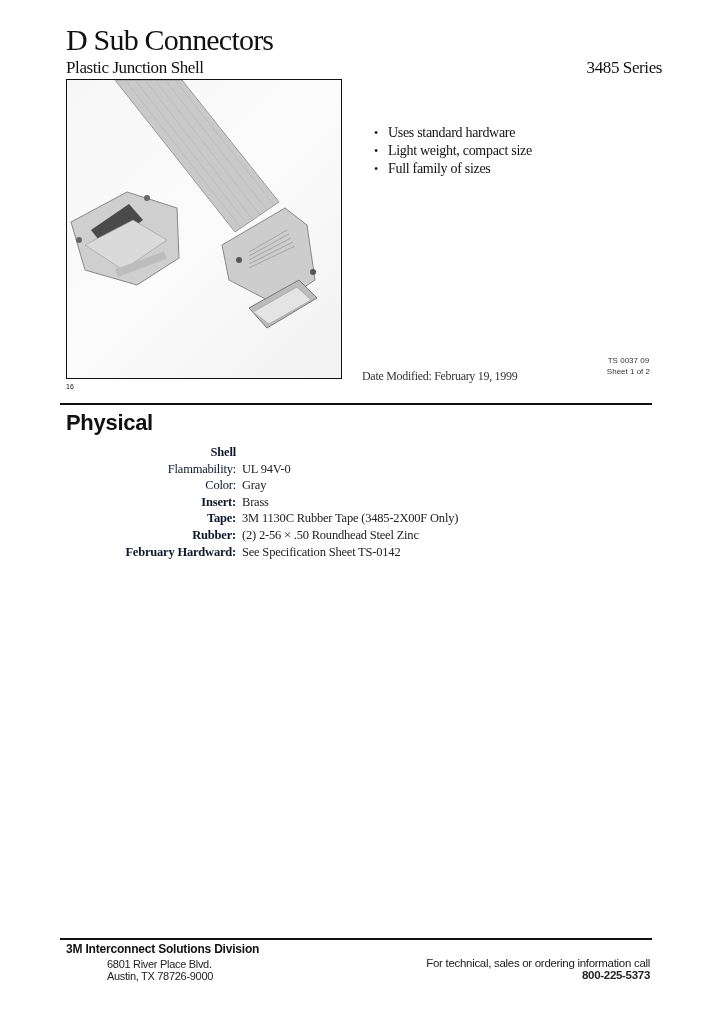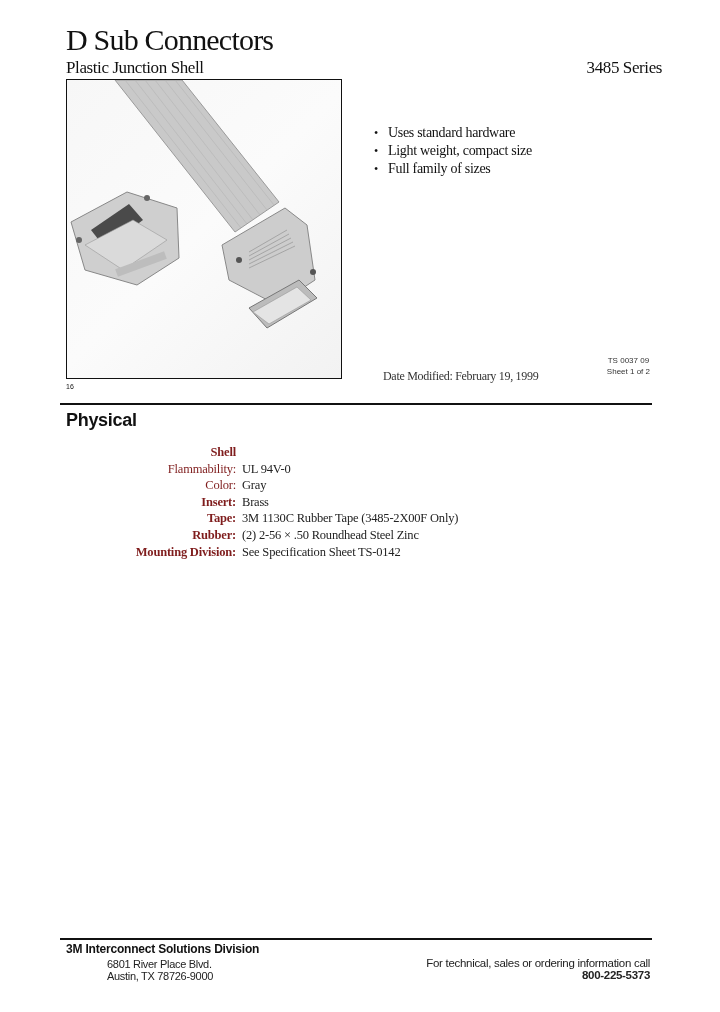--- a/index.html
+++ b/index.html
@@ -19,28 +19,28 @@
     }
     .photo svg { display: block; }
     .page-num { left: 66px; top: 383px; font-family: "Liberation Sans", sans-serif; font-size: 7px; }
 
     .bullets { left: 374px; top: 124px; font-size: 14px; line-height: 18px; letter-spacing: -0.3px; }
     .bullets ul { list-style: none; margin: 0; padding: 0; }
     .bullets li { display: flex; align-items: baseline; }
     .bullets .dot { width: 14px; display: inline-block; font-size: 12px; }
 
     .docnum { right: 70px; top: 355px; font-family: "Liberation Sans", sans-serif; font-size: 8px; text-align: center; line-height: 11px; color: #333; }
-    .datemod { left: 383px; top: 369px; font-size: 12px; letter-spacing: -0.3px; color: #333; }
+    .datemod { left: 362px; top: 369px; font-size: 12px; letter-spacing: -0.3px; color: #333; }
 
     .rule { left: 60px; width: 592px; height: 2px; background: #111; }
-    .section-title { left: 66px; top: 410px; font-family: "Liberation Sans", sans-serif; font-weight: bold; font-size: 18px; letter-spacing: -0.3px; }
+    .section-title { left: 66px; top: 410px; font-family: "Liberation Sans", sans-serif; font-weight: bold; font-size: 22px; letter-spacing: -0.3px; }
 
     .specs { left: 110px; top: 444px; font-size: 12.5px; line-height: 16.6px; letter-spacing: -0.2px; }
     .spec-row { display: flex; }
-    .spec-label { width: 126px; text-align: right; padding-right: 6px; color: #7f1d1d; }
+    .spec-label { width: 126px; text-align: right; padding-right: 6px; color: #0f172a; }
     .spec-label.bold { font-weight: bold; }
     .spec-value { color: #222; }
 
     .footer-company { left: 66px; top: 942px; font-family: "Liberation Sans", sans-serif; font-weight: bold; font-size: 12px; letter-spacing: -0.2px; }
     .footer-addr { left: 66px; top: 958px; font-family: "Liberation Sans", sans-serif; font-size: 11px; line-height: 12px; letter-spacing: -0.3px; color: #222; margin-left: 41px; }
     .footer-contact { right: 70px; top: 957px; font-family: "Liberation Sans", sans-serif; font-size: 11.5px; line-height: 12px; text-align: right; letter-spacing: -0.3px; color: #222; margin-left: 29px; }
     .footer-contact .phone { font-weight: bold; }
   </style>
 </head>
 <body>
@@ -130,21 +130,21 @@
     </div>
   <div class="spec-row">
       <span class="spec-label bold">Tape:</span>
       <span class="spec-value">3M 1130C Rubber Tape (3485-2X00F Only)</span>
     </div>
   <div class="spec-row">
       <span class="spec-label bold">Rubber:</span>
       <span class="spec-value">(2) 2-56 × .50 Roundhead Steel Zinc</span>
     </div>
   <div class="spec-row">
-      <span class="spec-label bold">Mounting Division:</span>
+      <span class="spec-label bold">February Hardward:</span>
       <span class="spec-value">See Specification Sheet TS-0142</span>
     </div>
 </div>
 
 <div class="abs rule" style="top:938px;"></div>
 <div class="abs footer-company">3M Interconnect Solutions Division</div>
 <div class="abs footer-addr">
   <div>6801 River Place Blvd.</div>
   <div>Austin, TX 78726-9000</div>
 </div>

